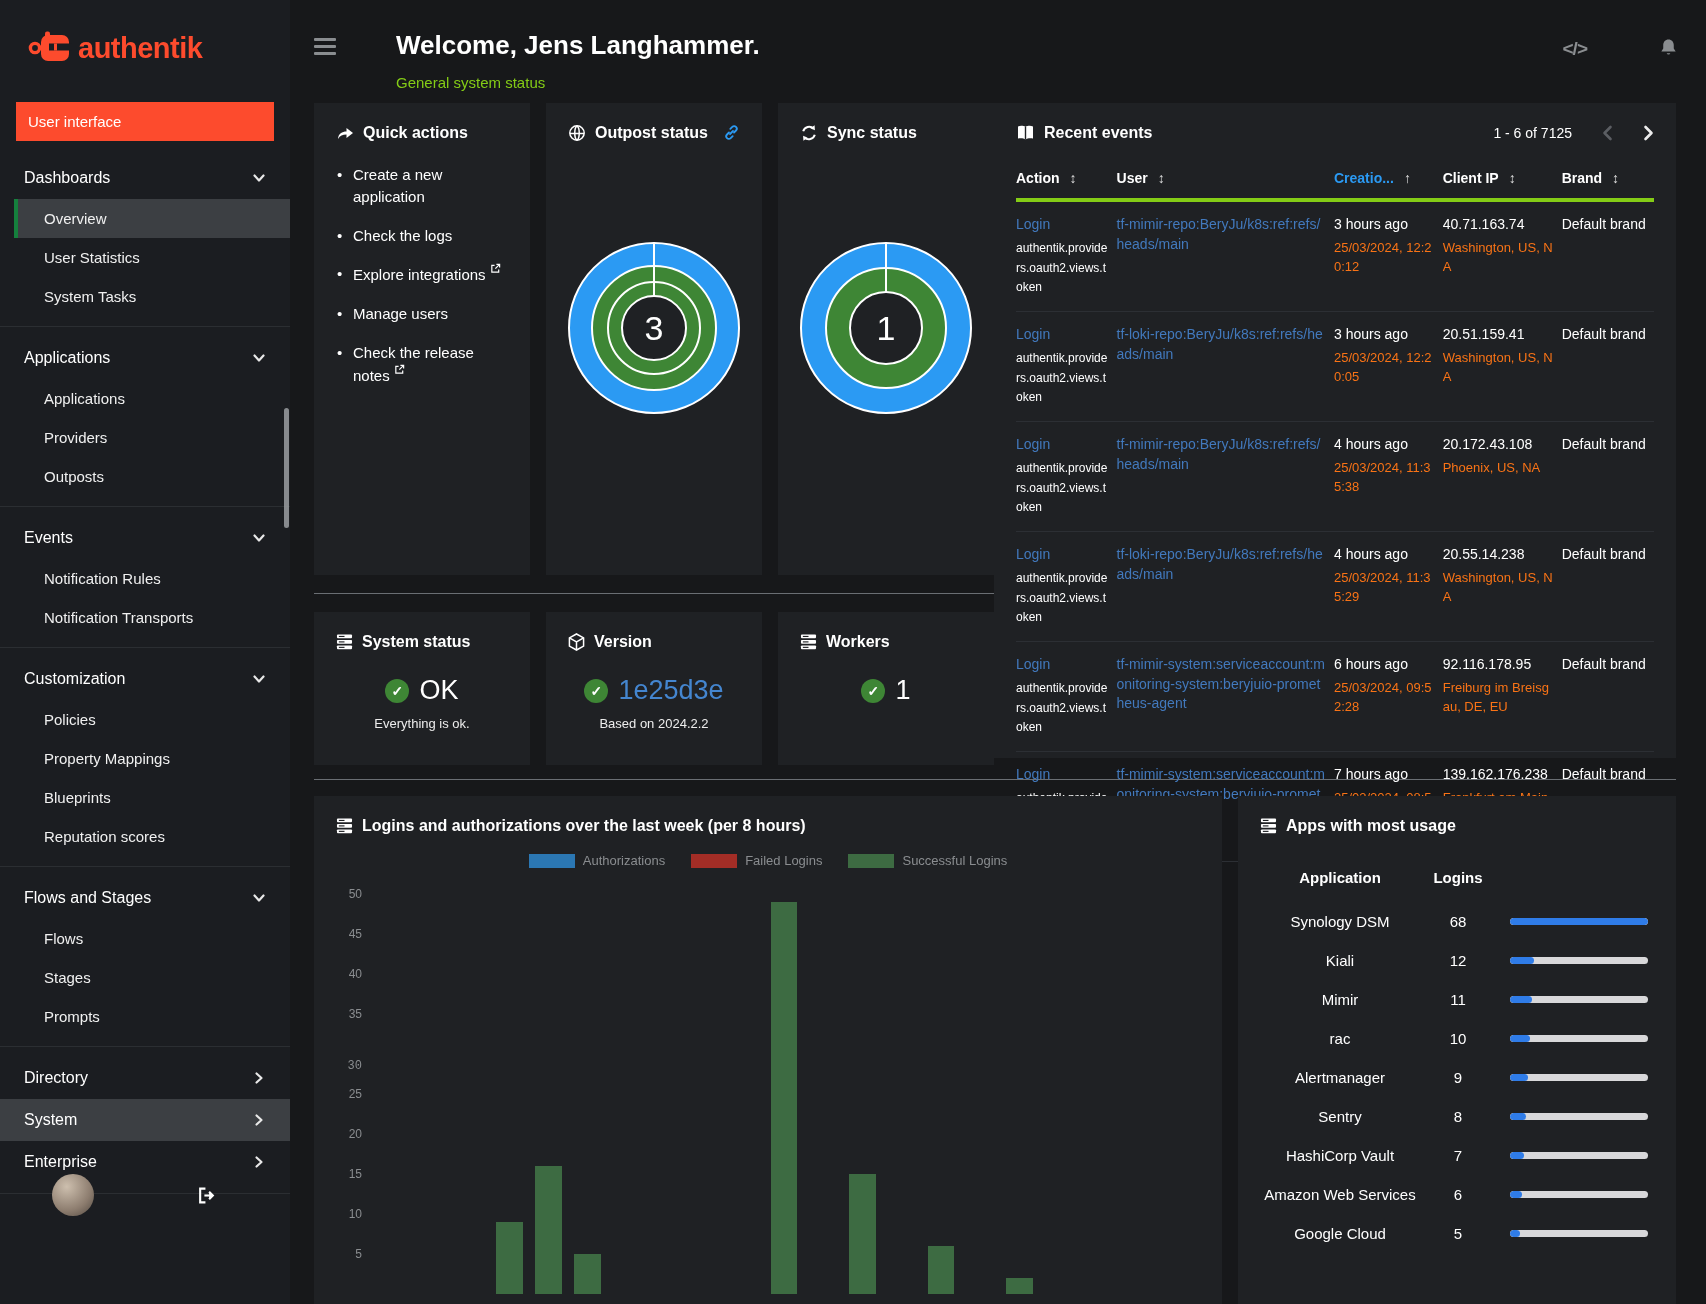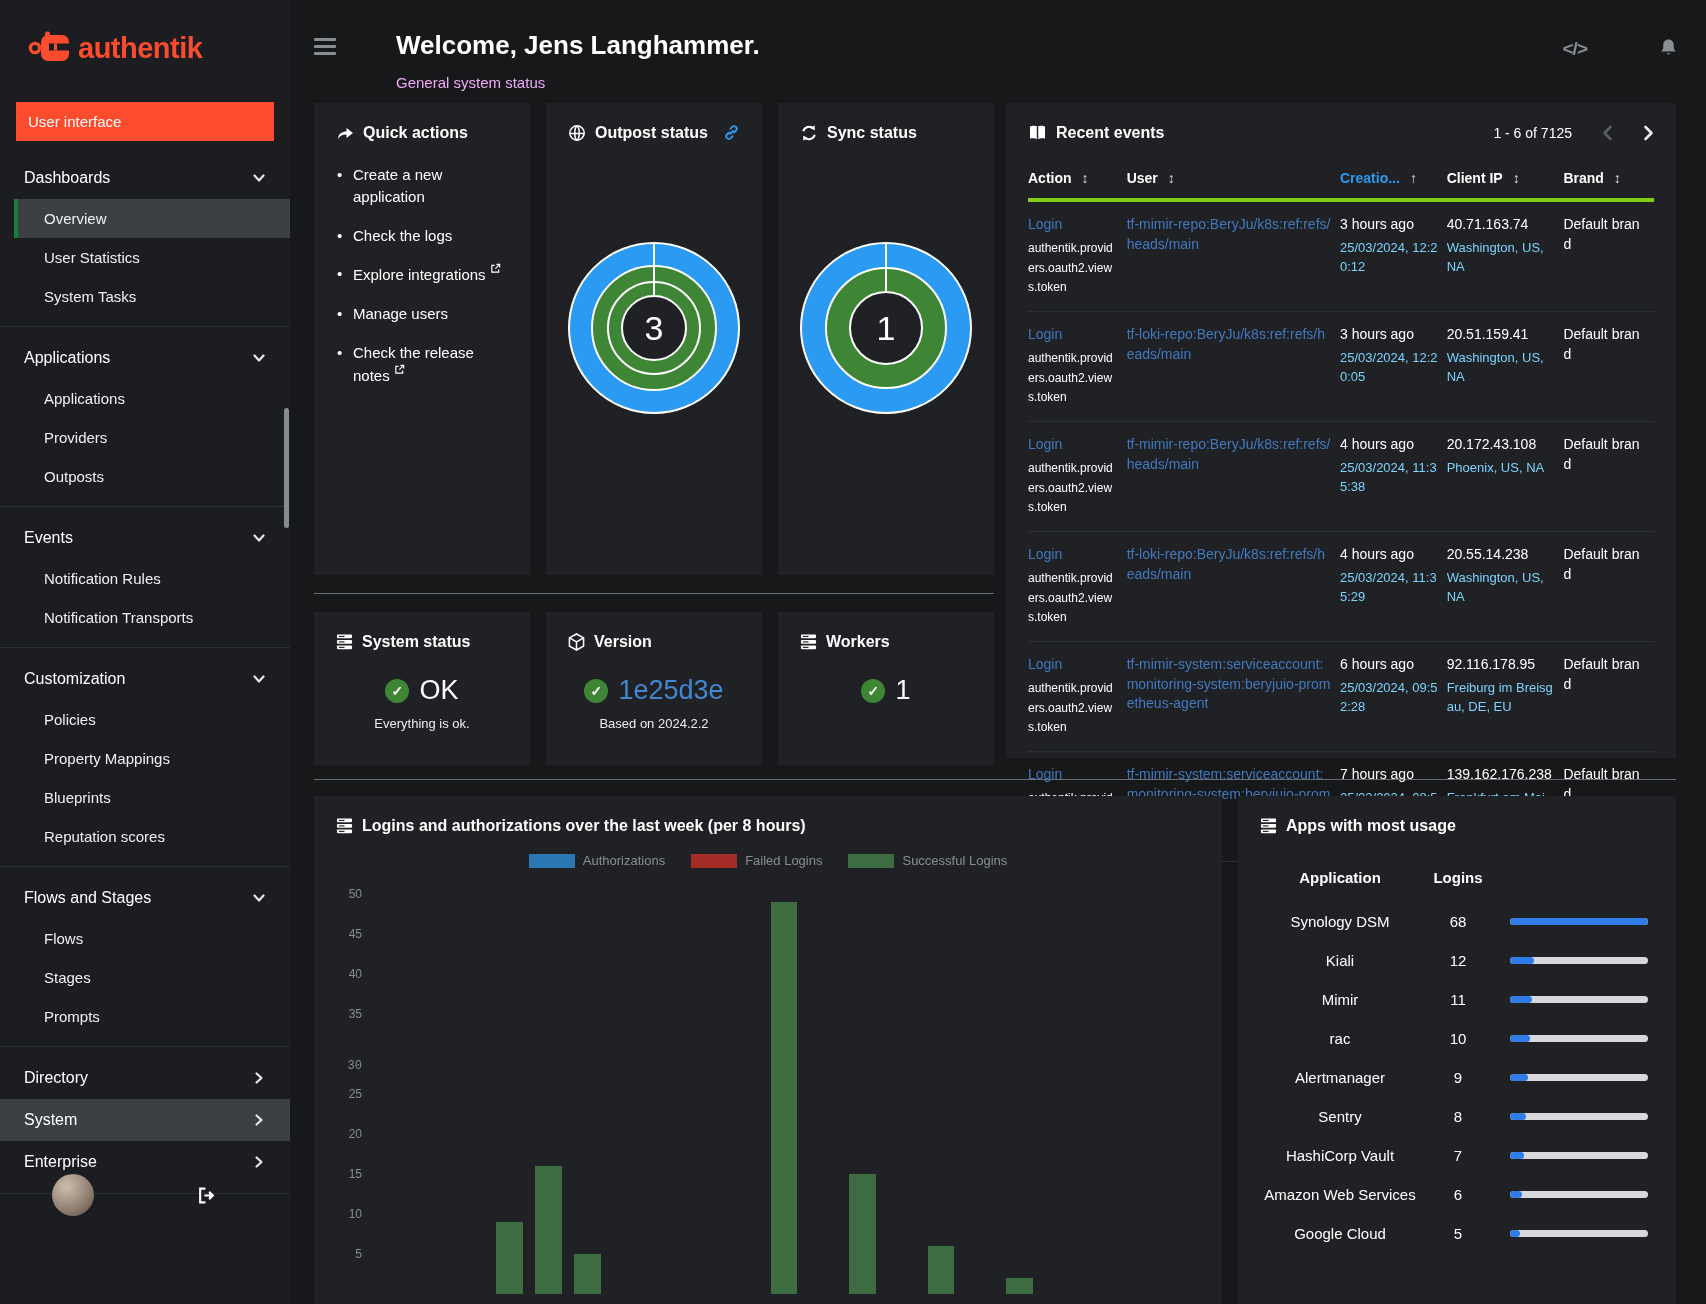--- a/index.html
+++ b/index.html
@@ -22,27 +22,27 @@
   .sidebar-footer { position:absolute; bottom:88px; left:0; right:0; display:flex; align-items:center; justify-content:space-between; padding:0 74px 0 52px; }
   .avatar { width:42px; height:42px; border-radius:50%; background:radial-gradient(circle at 35% 30%, #cdbfae, #8d7d6f 60%, #4f463e); cursor:pointer; }
   .sidebar-scrollthumb { position:absolute; right:1px; top:408px; width:5px; height:120px; border-radius:3px; background:#9a9da1; opacity:.85; }
 
   
   .content { flex:1; display:flex; flex-direction:column; }
   .content-header { display:flex; align-items:flex-start; padding:30px 28px 0 24px;gap:34px; }
   .hamburger { margin-top:8px; cursor:pointer; color:#8a8d90; }
   .title-block { margin-left:26px; }
   .page-title { font-size:26px; font-weight:700; }
-  .page-subtitle { font-size:15px; margin-top:13px; color:#f0abfc; }
+  .page-subtitle { font-size:15px; margin-top:13px; color:#84cc16; }
   .header-spacer { flex:1; }
   .hdr-icon { color:#8a8d90; margin-left:38px; cursor:pointer; margin-top:8px; }
   .code-icon { font-weight:700; font-size:19px; letter-spacing:-1px; }
 
   .main { padding:0 30px 0 24px; }
-  .top-section { display:flex; gap:12px; margin-top:12px; }
+  .top-section { display:flex; gap:0; margin-top:12px; }
   .left-col { width:680px; flex-shrink:0; }
   .cards-row1 { display:flex; gap:16px; }
   .cards-row1 .card { width:216px; height:472px; }
   .cards-row2 { display:flex; gap:16px; }
   .cards-row2 .card { width:216px; height:153px; }
   .card { background:#1f2124; padding:20px 22px; }
   .card-title { display:flex; align-items:center; gap:9px; font-size:16px; font-weight:700; line-height:1.2; }
   .card-title .t-icon { flex-shrink:0; color:#fff; }
   .h-divider { height:1px; background:#6a6e73; margin:18px 0; }
   .h-divider.full { margin:14px 0 16px 0; }
@@ -76,21 +76,21 @@
   .pg-chev.dim { color:#5b5e63; }
   .pg-chev.lit { color:#ececec; }
   table.events { width:100%; border-collapse:collapse; margin-top:18px; table-layout:fixed; }
   table.events th { text-align:left; font-size:14px; font-weight:700; padding:10px 6px 12px 0; border-bottom:4px solid #84cc16; cursor:pointer; }
   table.events th .sort { margin-left:10px; color:#dfdfdf; font-weight:400; }
   th .th-blue { color:#2b9af3; }
   table.events td { vertical-align:top; padding:13px 8px 13px 0; border-bottom:1px solid #2c2f34; font-size:14px; }
   .cell-link { color:#4279bd; cursor:pointer; line-height:1.4; word-break:break-all; }
   .cell-ctx { font-size:12px; color:#fff; line-height:1.65; margin-top:4px; word-break:break-all; }
   .cell-main { color:#fff; line-height:1.4; }
-  .cell-sub { font-size:13px; color:#7dd3fc; line-height:1.5; margin-top:3px; word-break:break-all; }
+  .cell-sub { font-size:13px; color:#f97316; line-height:1.5; margin-top:3px; word-break:break-all; }
   .brk { word-break:break-all; }
   .events-foot { margin-top:auto; display:flex; justify-content:flex-end; }
 
   
   .bottom-section { display:flex; gap:16px; }
   .chart-card { flex:1; height:560px; }
   .apps-card { width:438px; flex-shrink:0; height:560px; }
 
   .legend { display:flex; justify-content:center; gap:26px; margin-top:18px; }
   .legend-item { display:flex; align-items:center; gap:8px; font-size:13px; color:#8a8d90; }

